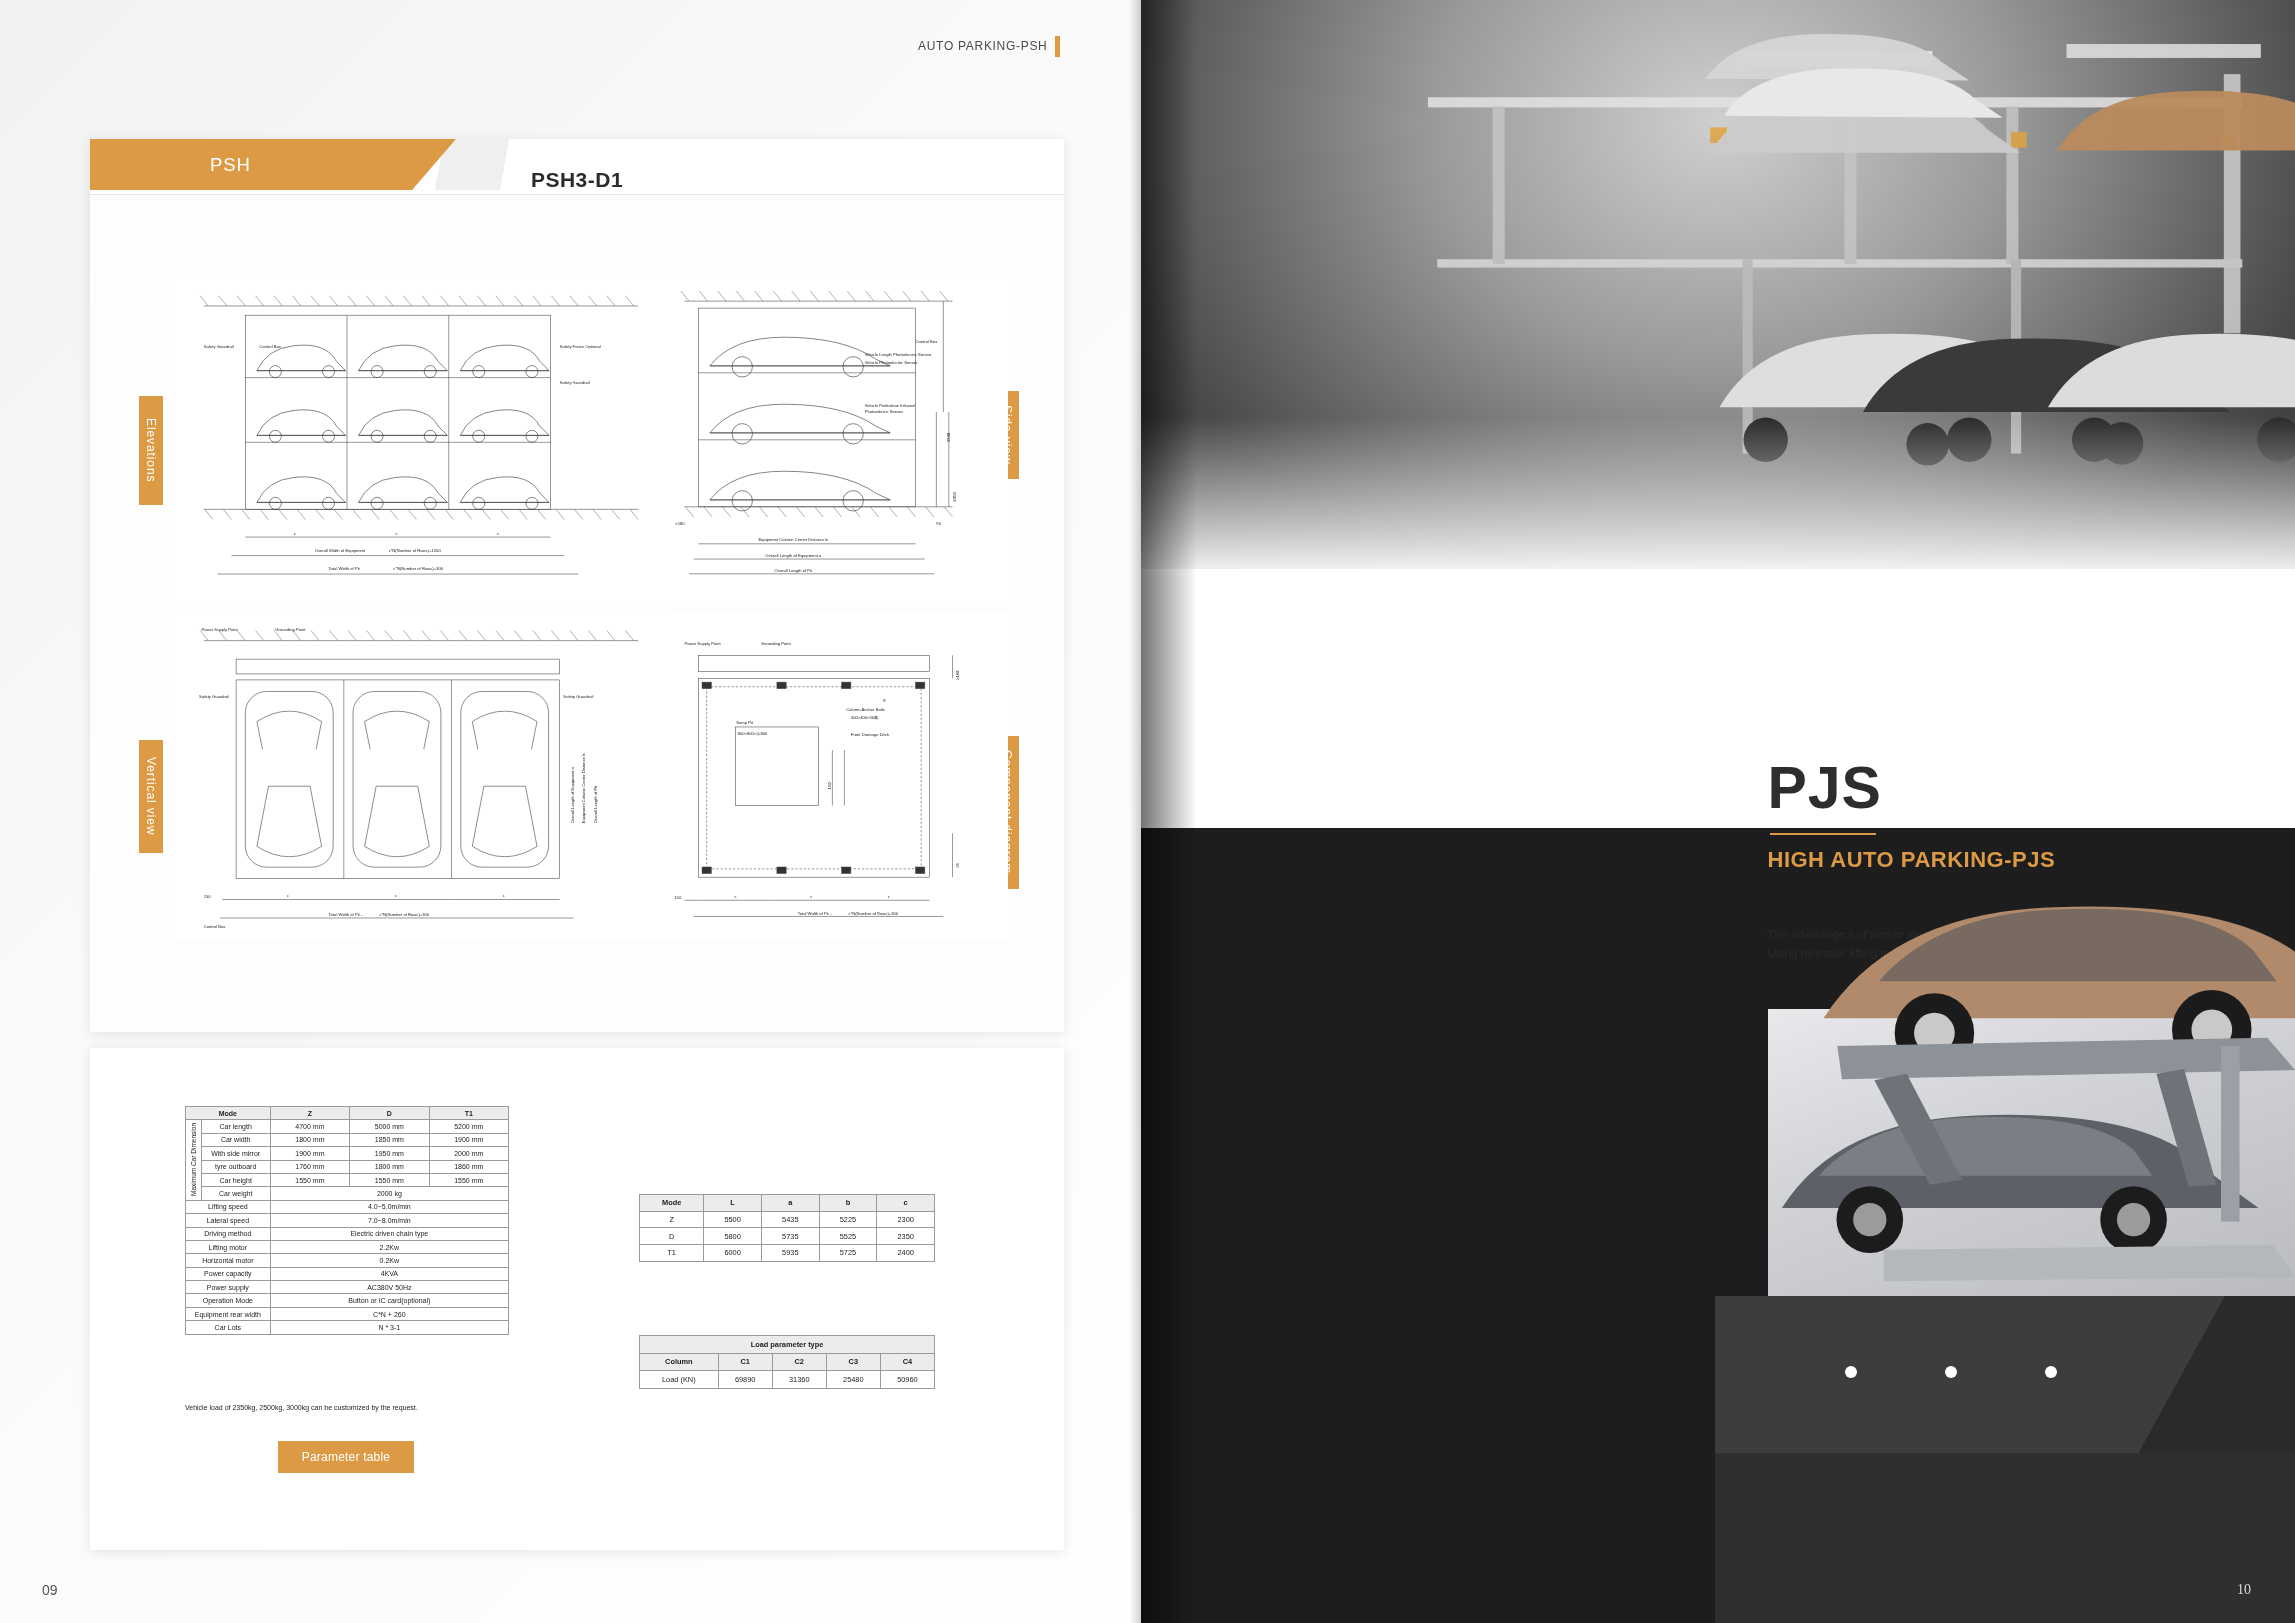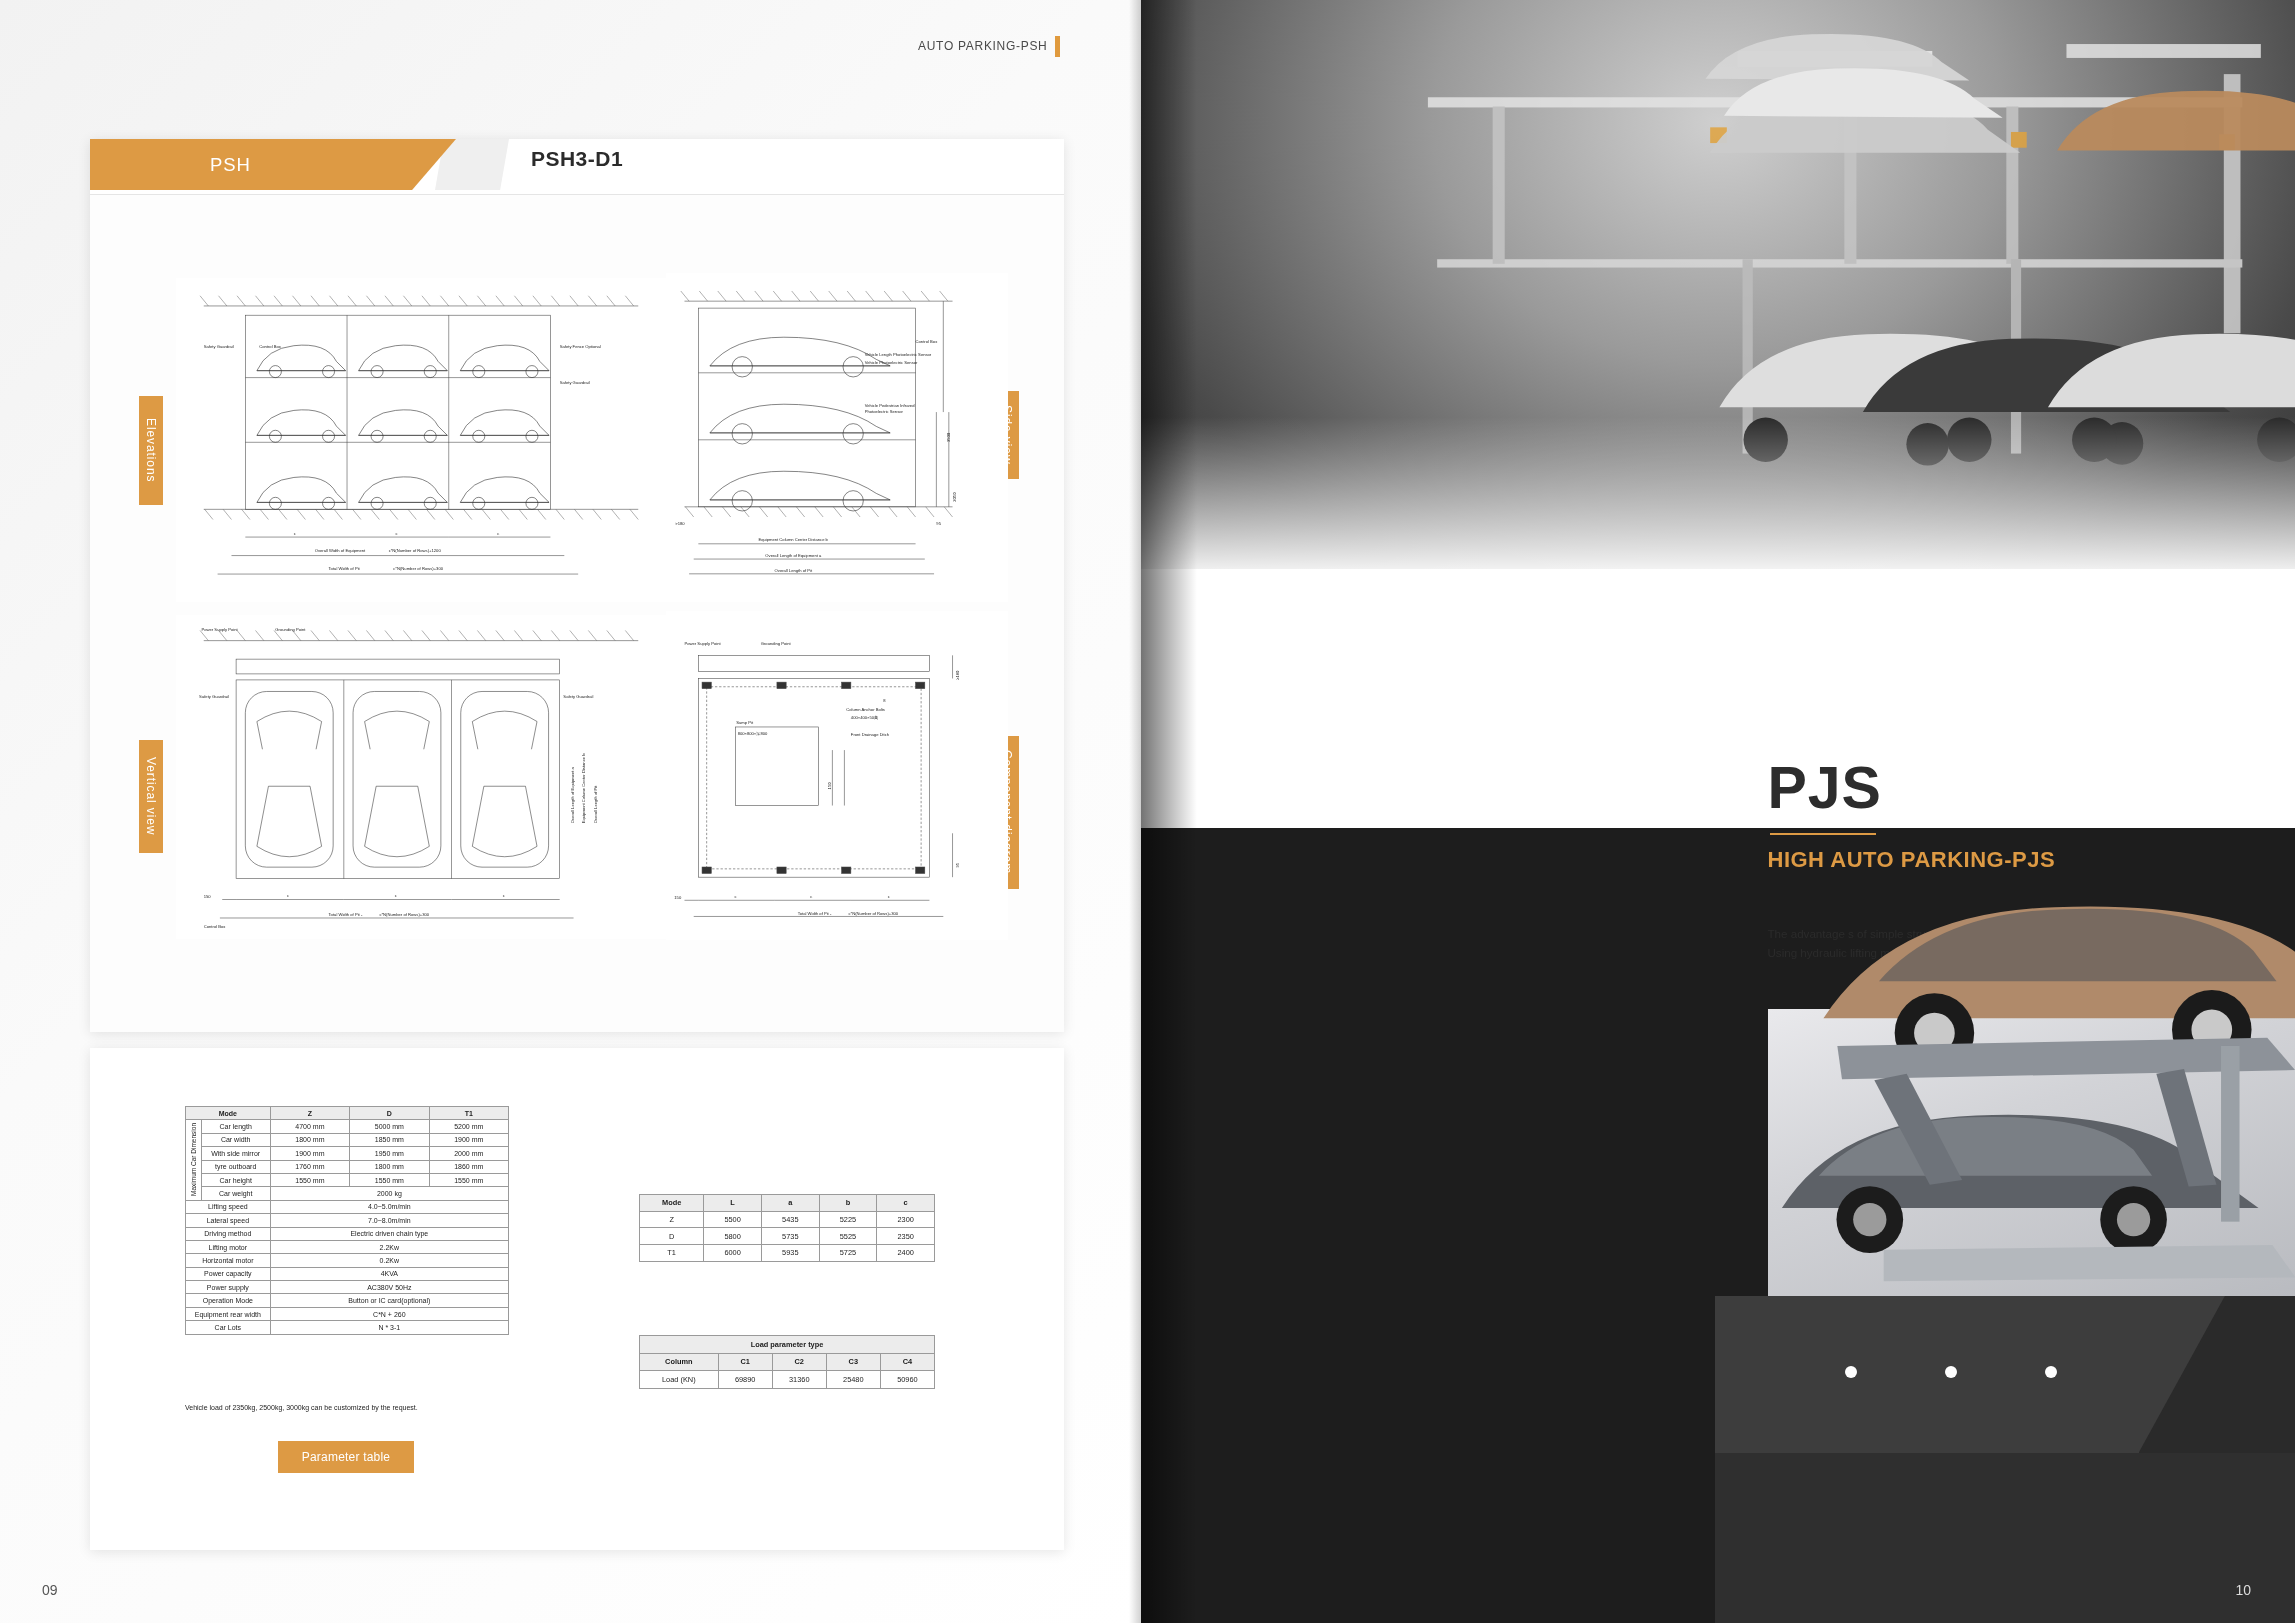--- a/index.html
+++ b/index.html
@@ -37,21 +37,21 @@
     clip-path: polygon(0 0, 100% 0, 88% 100%, 0 100%);
   }
   .tag-psh span{
     position:absolute; left:88px; top:15px; color:#ffffff; font-size:18.5px; letter-spacing:0.9px;margin-left:32px;
   }
   .tag-notch{
     position:absolute; left:435px; top:139px; width:74px; height:51px; background:#efefef;
     clip-path: polygon(12% 0, 100% 0, 88% 100%, 0 100%);
   }
   .model-title{
-    position:absolute; left:90px; top:133px; width:974px; height:51px;
+    position:absolute; left:90px; top:154px; width:974px; height:51px;
     display:flex; align-items:center; justify-content:center;
     font-size:21px; font-weight:700; color:#2b2b2b; letter-spacing:0.5px;
   }
   .card-body{
     position:absolute; left:90px; top:194px; width:974px; height:838px;
     background:#fdfdfd; border-top:0.5px solid #e5e5e5;
   }
 
   .side-tab{
     position:absolute; background:#dd9a44; color:#fff;
@@ -168,21 +168,21 @@
     display:flex; align-items:center; gap:88px; padding-left:130px;
   }
   .band-dot{ width:12px; height:12px; border-radius:50%; background:#ffffff; }
   .bottom-block{
     position:absolute; left:574px; top:1453px; width:581px; height:170px; background:#2f2f2f;
   }
   .tagline{
     position:absolute; left:627px; top:1471px; width:509px;
     color:#ffffff; font-size:19.4px; line-height:1.35; letter-spacing:0.2px;
   }
-  .pg-right{ position:absolute; right:44px; bottom:25.4px; font-size:14px; color:#dcdcdc; }
+  .pg-right{ position:absolute; right:44px; bottom:25.4px; font-size:14px; color:#dcdcdc;font-family:Liberation Serif, serif; }
 
   .left-dark-strip{
     position:absolute; left:0; top:0; width:56px; height:1623px;
     background:linear-gradient(to right, rgba(0,0,0,0.55), rgba(0,0,0,0));
     pointer-events:none;
   }
 </style>
 </head>
 <body>
 

